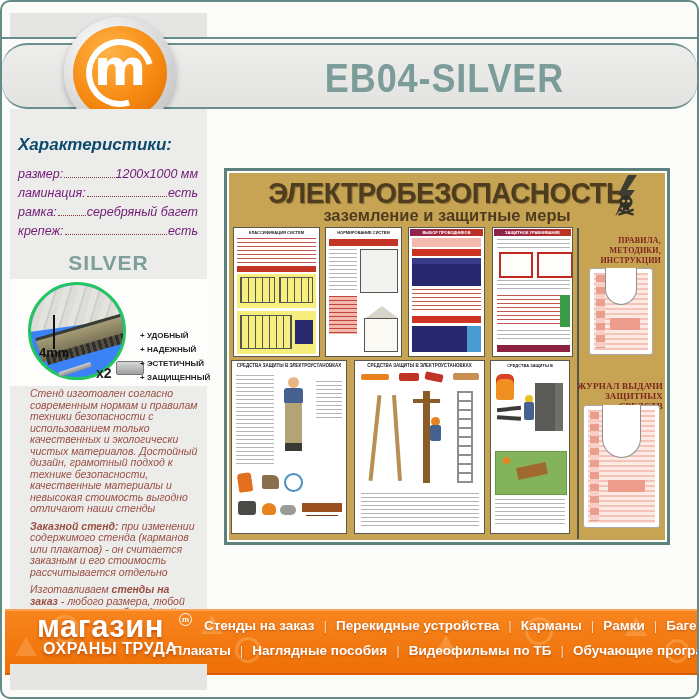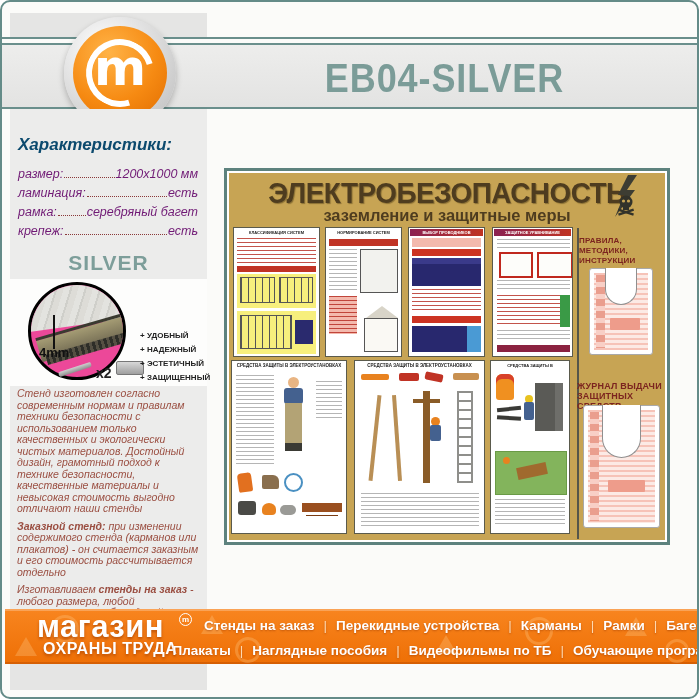--- a/index.html
+++ b/index.html
@@ -4,21 +4,21 @@
 <style>
   html,body{margin:0;padding:0;background:#fff;}
   .page{position:relative;width:699px;height:699px;background:#fbfbf9;border:2px solid #648b88;
         border-radius:10px;box-sizing:border-box;overflow:hidden;
         font-family:"Liberation Sans",sans-serif;}
   .abs{position:absolute;}
   
   .top-tab{left:8px;top:11px;width:197px;height:25px;background:#e5e5e4;}
   .rule{left:0;right:0;height:2px;background:#6a8f8c;}
   .band{left:0;right:0;top:41px;height:66px;background:linear-gradient(#ededec,#e3e3e2);
-        border-top:2px solid #6a8f8c;border-bottom:2px solid #6a8f8c;box-sizing:border-box;}
+        border-top:2px solid #6a8f8c;border-bottom:2px solid #6a8f8c;box-sizing:border-box;border-radius:25px;}
   .prod-title{left:200px;right:10px;top:52px;text-align:center;font-size:40px;font-weight:700;
         color:#7b9c98;letter-spacing:1px;transform:scaleX(.9);}
   .logo{left:62px;top:15px;width:112px;height:112px;border-radius:50%;
         background:radial-gradient(circle at 35% 30%,#ffffff,#d9d9d9 55%,#b9b9b9);
         box-shadow:0 3px 6px rgba(0,0,0,.25);}
   .logo-orange{position:absolute;inset:9px;border-radius:50%;
         background:radial-gradient(circle at 38% 28%,#ffb347,#f68a12 55%,#e06c00);}
   .logo-ring{position:absolute;inset:22px;border:6px solid #fff;border-right-color:transparent;
         border-radius:50%;transform:rotate(28deg);}
   .logo-m{position:absolute;left:0;right:0;top:22px;text-align:center;font-size:50px;font-weight:700;
@@ -26,66 +26,66 @@
   
   .side-col{left:8px;top:107px;width:197px;height:581px;background:#ececeb;}
   .char-head{left:16px;top:133px;font-size:17px;font-weight:700;font-style:italic;color:#0c4a6e;}
   .specs{left:16px;top:160px;width:180px;}
   .spec-row{display:flex;align-items:flex-end;height:19px;font-size:12.5px;font-style:italic;color:#701a75;}
   .spec-lead{flex:1;border-bottom:1.5px dotted #8a3939;margin:0 1px 3px 1px;}
   .silver{left:8px;top:249px;width:197px;text-align:center;font-size:21px;font-weight:700;
         color:#7d9e9a;letter-spacing:1px;}
   .frame-box{left:8px;top:277px;width:197px;height:107px;background:#fdfdfc;}
   .fcircle{position:absolute;left:18px;top:3px;width:98px;height:98px;border-radius:50%;
-        border:3px solid #000000;background:#ec4899;overflow:hidden;box-sizing:border-box;}
+        border:3px solid #22c55e;background:#3b82f6;overflow:hidden;box-sizing:border-box;}
   .marble{position:absolute;left:-8px;top:-6px;width:110px;height:46px;background:
         repeating-linear-gradient(115deg,#e3e3df 0 6px,#cfcfca 6px 8px,#dddcd7 8px 14px);transform:rotate(-8deg);}
   .fbar{position:absolute;left:6px;top:40px;width:92px;height:22px;transform:rotate(-16deg);
         background:linear-gradient(#a59c74,#6e6750);border-top:3px solid #3a3a30;}
   .fbar2{position:absolute;left:14px;top:58px;width:88px;height:10px;transform:rotate(-16deg);
         background:repeating-linear-gradient(90deg,#2e2e28 0 3px,#555043 3px 6px);}
   .mm-line{position:absolute;left:22px;top:30px;width:2px;height:34px;background:#111;}
   .mm-label{position:absolute;left:8px;top:60px;font-size:13px;font-weight:700;color:#111;}
   .screw{position:absolute;left:48px;top:88px;width:34px;height:5px;background:linear-gradient(#cfcfcf,#8f8f8f);
         transform:rotate(-18deg);border-radius:2px;}
   .bracket{position:absolute;left:106px;top:82px;width:26px;height:12px;background:linear-gradient(#d8d8d8,#9f9f9f);
         border:1px solid #777;border-radius:2px;}
   .x2{position:absolute;left:86px;top:86px;font-size:14px;font-weight:700;color:#222;}
   .feat{position:absolute;left:130px;top:50px;line-height:14px;font-size:8px;font-weight:700;color:#222;white-space:nowrap;}
   .paras{left:14px;top:386px;width:184px;font-size:10.5px;font-style:italic;color:#9b4f42;line-height:11.5px;}
-  .paras p{margin:0 0 6px 1px;}
+  .paras p{margin:0 0 6px 14px;}
   .paras b{font-weight:700;}
   
   .poster{left:222px;top:166px;width:446px;height:377px;border:3px solid #5d827e;background:#fff;box-sizing:border-box;}
   .gold{position:absolute;inset:2px;background:#c7a454;}
   .ptitle{position:absolute;left:0;width:436px;top:4px;text-align:center;font-size:29px;font-weight:700;
         color:#4e3c1f;letter-spacing:-.5px;text-shadow:1px 1px 1px rgba(62,46,14,.45);transform:scaleX(.96);}
   .psub{position:absolute;left:0;width:436px;top:33px;text-align:center;font-size:16.5px;font-weight:700;color:#4e3c1f;}
   .panel{position:absolute;background:#fff;border:1px solid #5a5a4c;box-sizing:border-box;overflow:hidden;}
   .ptbar{position:absolute;left:1px;right:1px;top:1px;height:7px;font-size:4px;font-weight:700;
         text-align:center;color:#7a2420;overflow:hidden;line-height:7px;}
   .ptbar.red{background:linear-gradient(90deg,#8b2252,#c03322);color:#fff;}
   .ptbar.plain{color:#222;}
   .dec{position:absolute;}
   .ylw{background:#f7ef7d;}
   .tstripe{background:repeating-linear-gradient(180deg,rgba(180,40,30,.8) 0 1px,transparent 1px 4px);}
   .gstripe{background:repeating-linear-gradient(180deg,#b5b5b5 0 1px,transparent 1px 4px);}
   .schem{background:#fff;border:1px solid #555;box-sizing:border-box;}
   .vlines{background:repeating-linear-gradient(90deg,#555 0 1px,transparent 1px 7px);}
   .divline{left:348px;top:55px;width:2px;height:311px;background:#55564a;position:absolute;}
-  .rhead{position:absolute;text-align:left;font-size:8px;font-weight:700;color:#7c241f;line-height:10px;letter-spacing:.2px;}
+  .rhead{position:absolute;text-align:right;font-size:8px;font-weight:700;color:#7c241f;line-height:10px;letter-spacing:.2px;font-family:Liberation Serif, serif;}
   .pocket{position:absolute;background:#fff;border:1px solid #a9a9a9;border-radius:3px;box-sizing:border-box;}
   .doc{position:absolute;inset:4px;background:repeating-linear-gradient(180deg,#f6c3b8 0 2px,#fceae5 2px 5px);}
   .doc-icons{position:absolute;left:2px;top:2px;bottom:2px;width:9px;
         background:repeating-linear-gradient(180deg,#ea9e8e 0 7px,#f8cfc6 7px 12px);}
   .doc-label{position:absolute;left:30%;width:55%;height:12px;background:#ee9c8b;border-radius:1px;}
   .notch{position:absolute;top:-1px;left:24%;width:52%;height:44%;background:#fff;border:1px solid #8f8f8f;
         border-top:none;border-radius:0 0 26px 26px;box-sizing:border-box;}
   
-  .foot{left:3px;top:607px;width:693px;height:55px;background:linear-gradient(#f8851f,#ee6f05);
+  .foot{left:3px;top:607px;width:693px;height:66px;background:linear-gradient(#f8851f,#ee6f05);
         box-shadow:inset 0 2px 0 rgba(255,255,255,.25), inset 0 -2px 0 rgba(160,60,0,.3);overflow:hidden;}
   .fl1{position:absolute;left:32px;top:0px;font-size:31px;font-weight:700;color:#fff;letter-spacing:.5px;
         text-shadow:0 2px 3px rgba(150,55,0,.6);}
   .fl2{position:absolute;left:38px;top:31px;font-size:16px;font-weight:700;color:#fff;letter-spacing:.6px;
         text-shadow:0 2px 3px rgba(150,55,0,.6);}
   .rmark{position:absolute;left:174px;top:4px;width:11px;height:11px;border:1.5px solid #fff;border-radius:50%;
         font-size:8px;line-height:11px;text-align:center;color:#fff;font-weight:700;}
   .menu{position:absolute;left:210px;right:6px;display:flex;justify-content:center;align-items:center;
         font-size:13.5px;font-weight:700;color:#fff;white-space:nowrap;text-shadow:0 1px 2px rgba(150,55,0,.55);}
   .menu a{color:#fff;text-decoration:none;}

